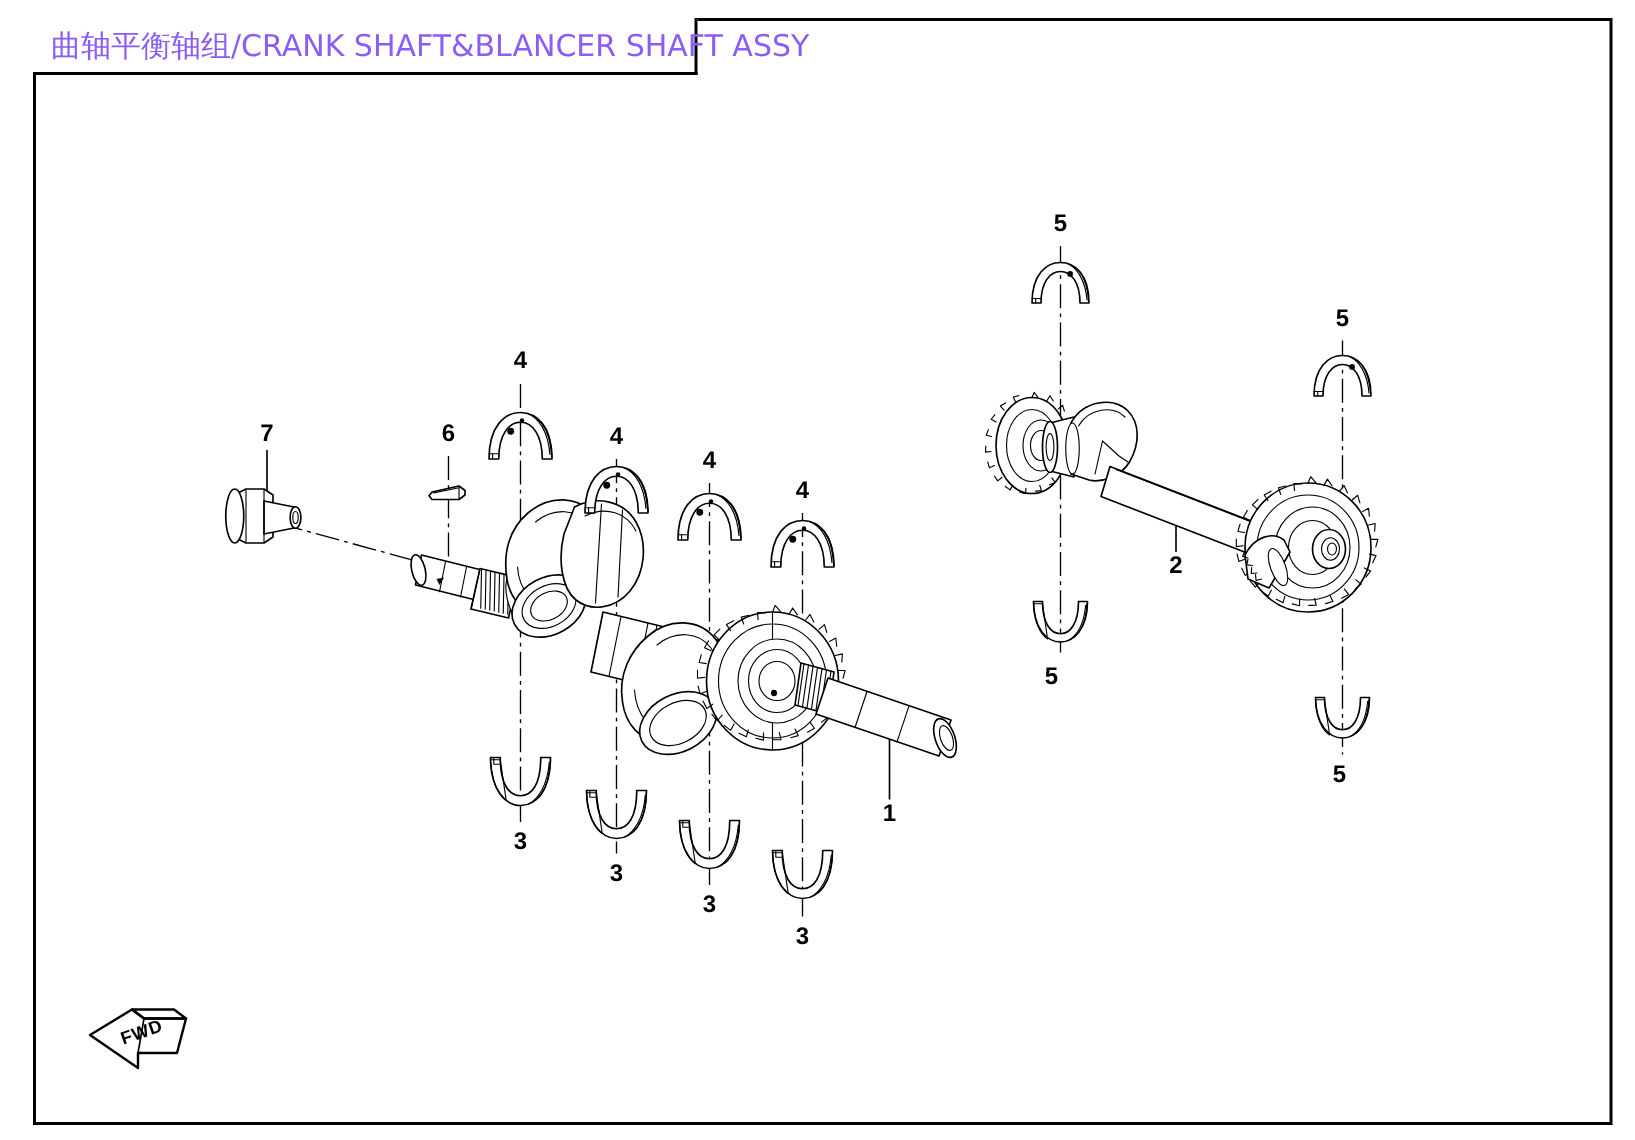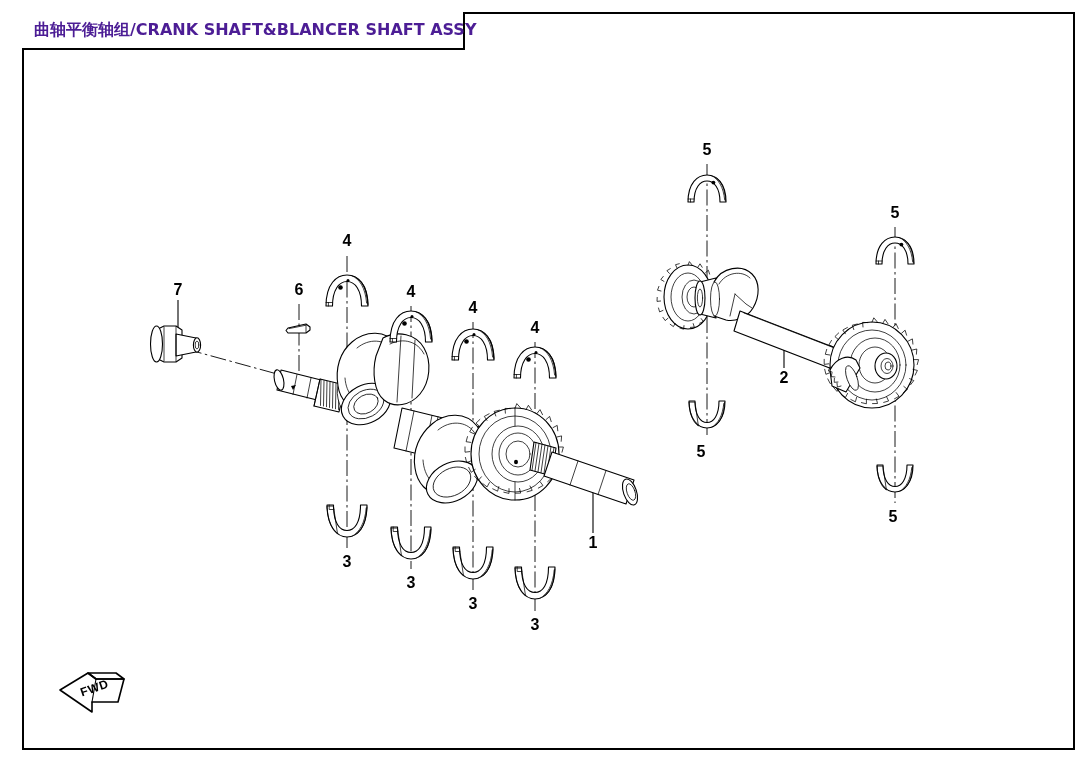--- a/index.html
+++ b/index.html
@@ -36,23 +36,23 @@
     box-sizing: border-box;
     border-right: 2px solid #000000;
     border-bottom: 2px solid #000000;
     display: flex;
     align-items: center;
     padding: 0 14px 0 12px;
     background: #ffffff;
   }
   #title-text {
     font-family: "DejaVu Sans", "Liberation Sans", sans-serif;
-    font-size: 16px;
-    font-weight: bold;
-    color: #4c1d95;
+    font-size: 20px;
+    font-weight: normal;
+    color: #8b5cf6;
     white-space: nowrap;
     letter-spacing: 0px;
   }
   #art {
     position: absolute;
     left: 0;
     top: 0;
     width: 1090px;
     height: 760px;
   }

